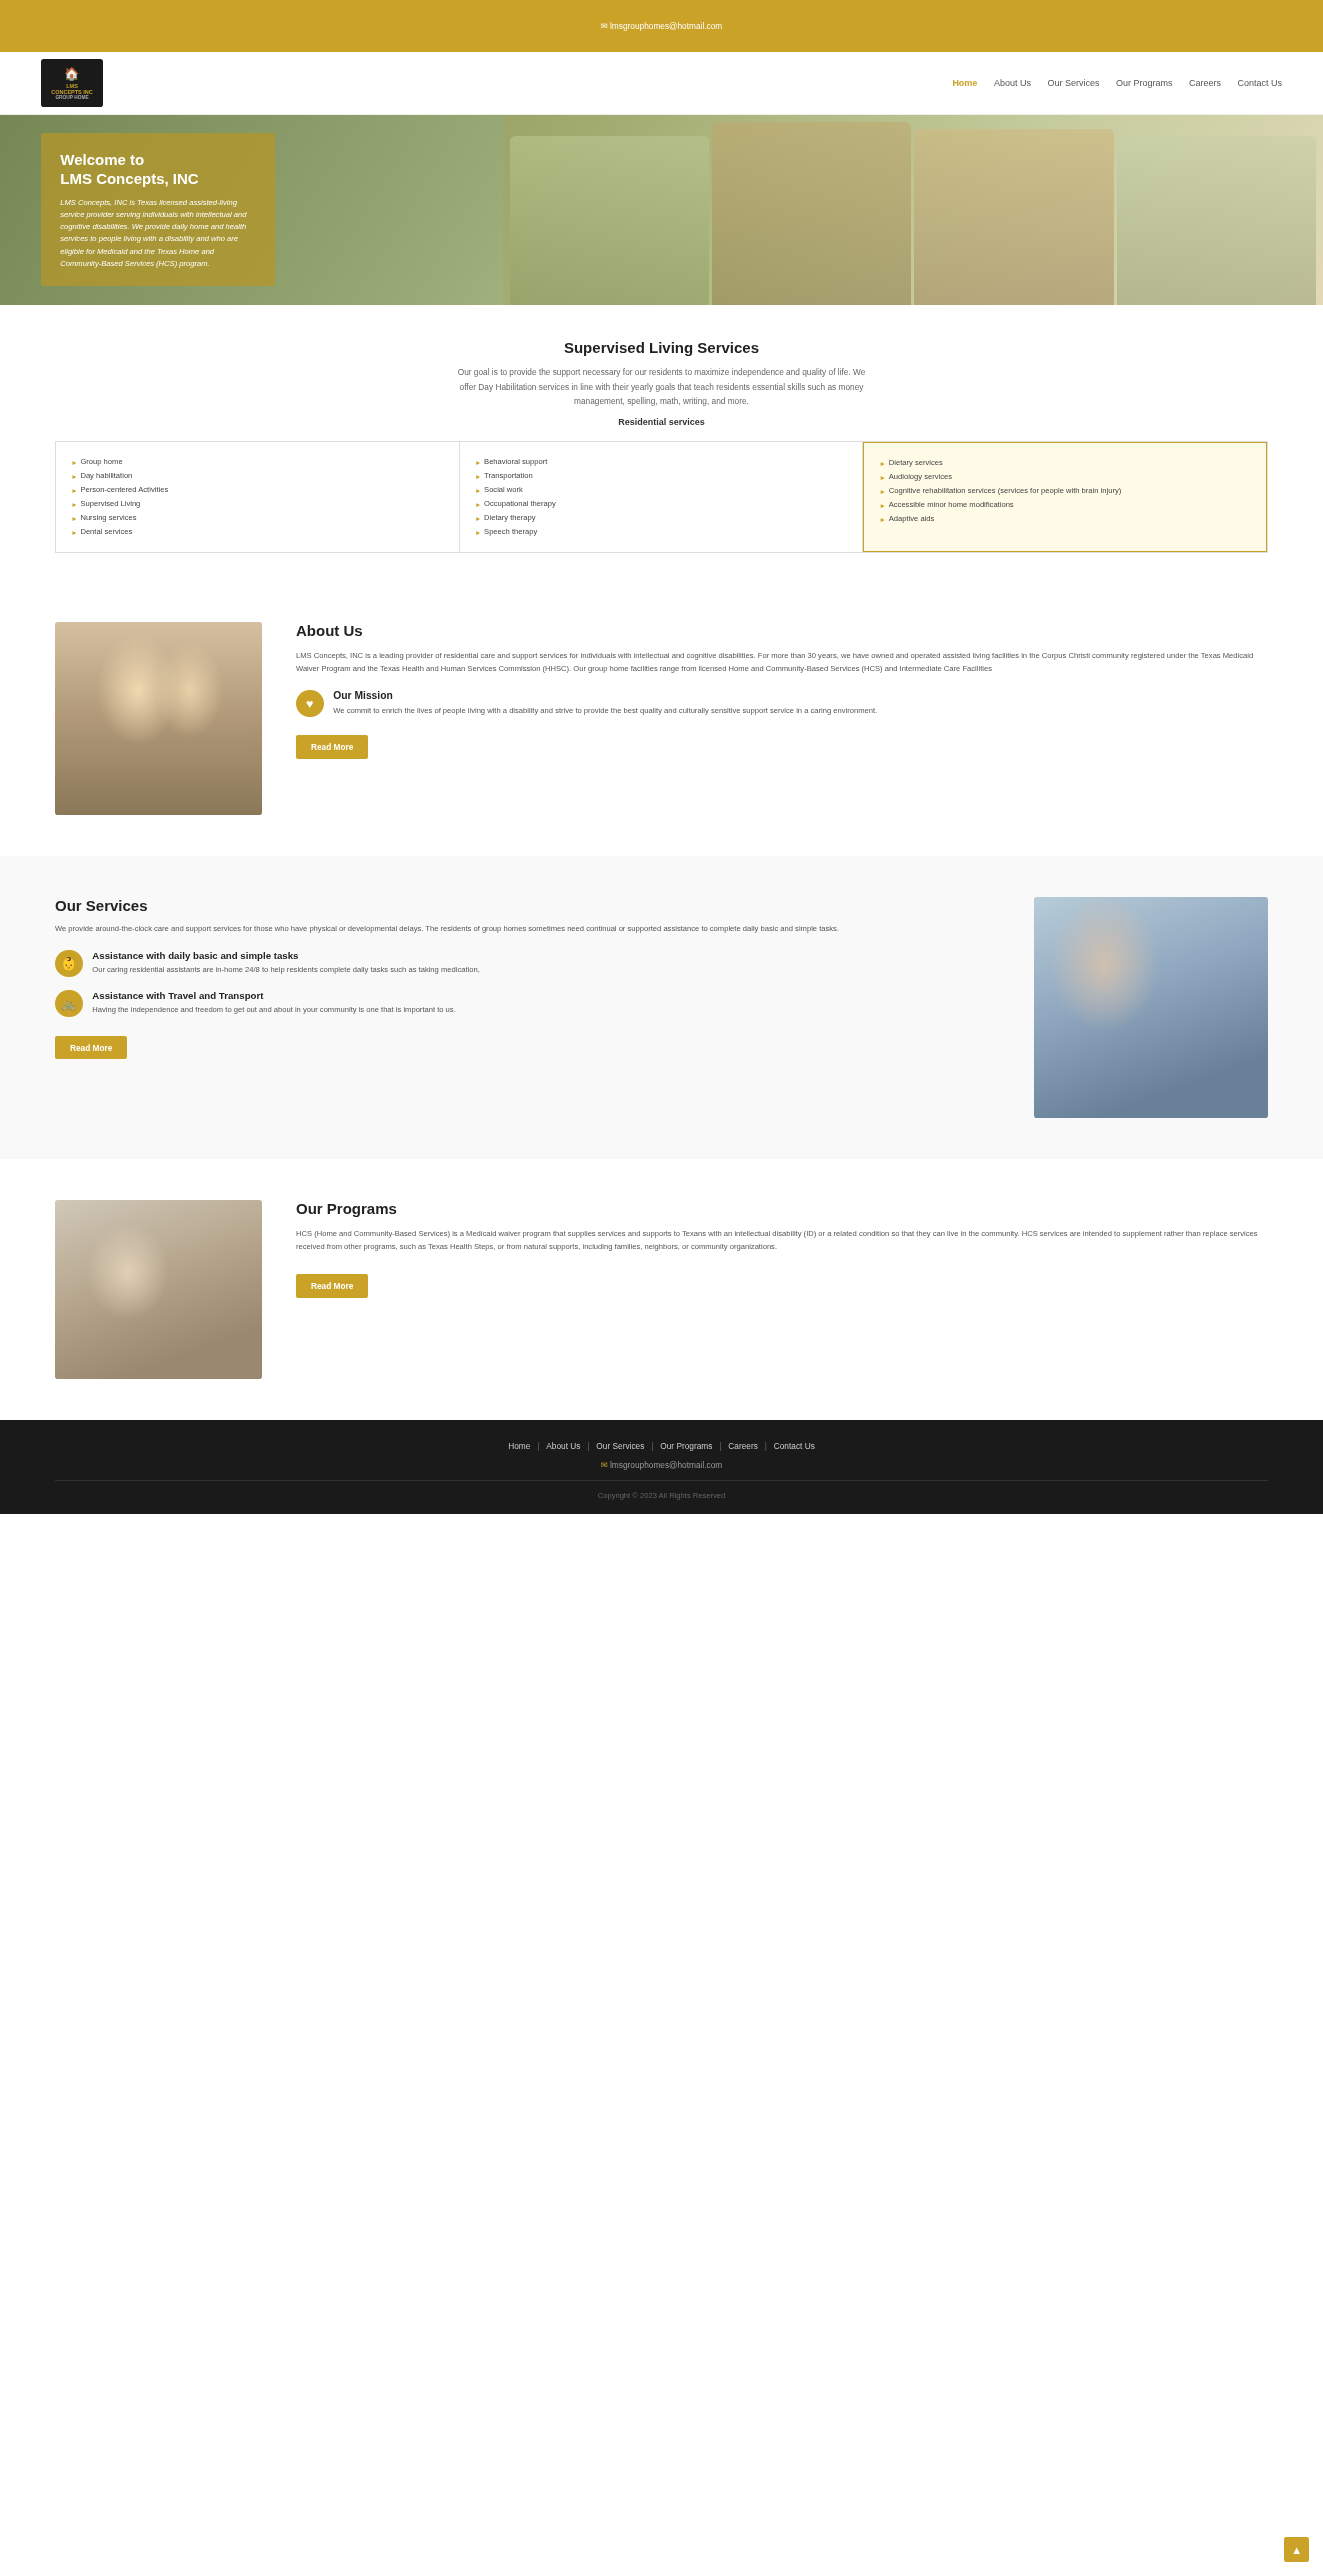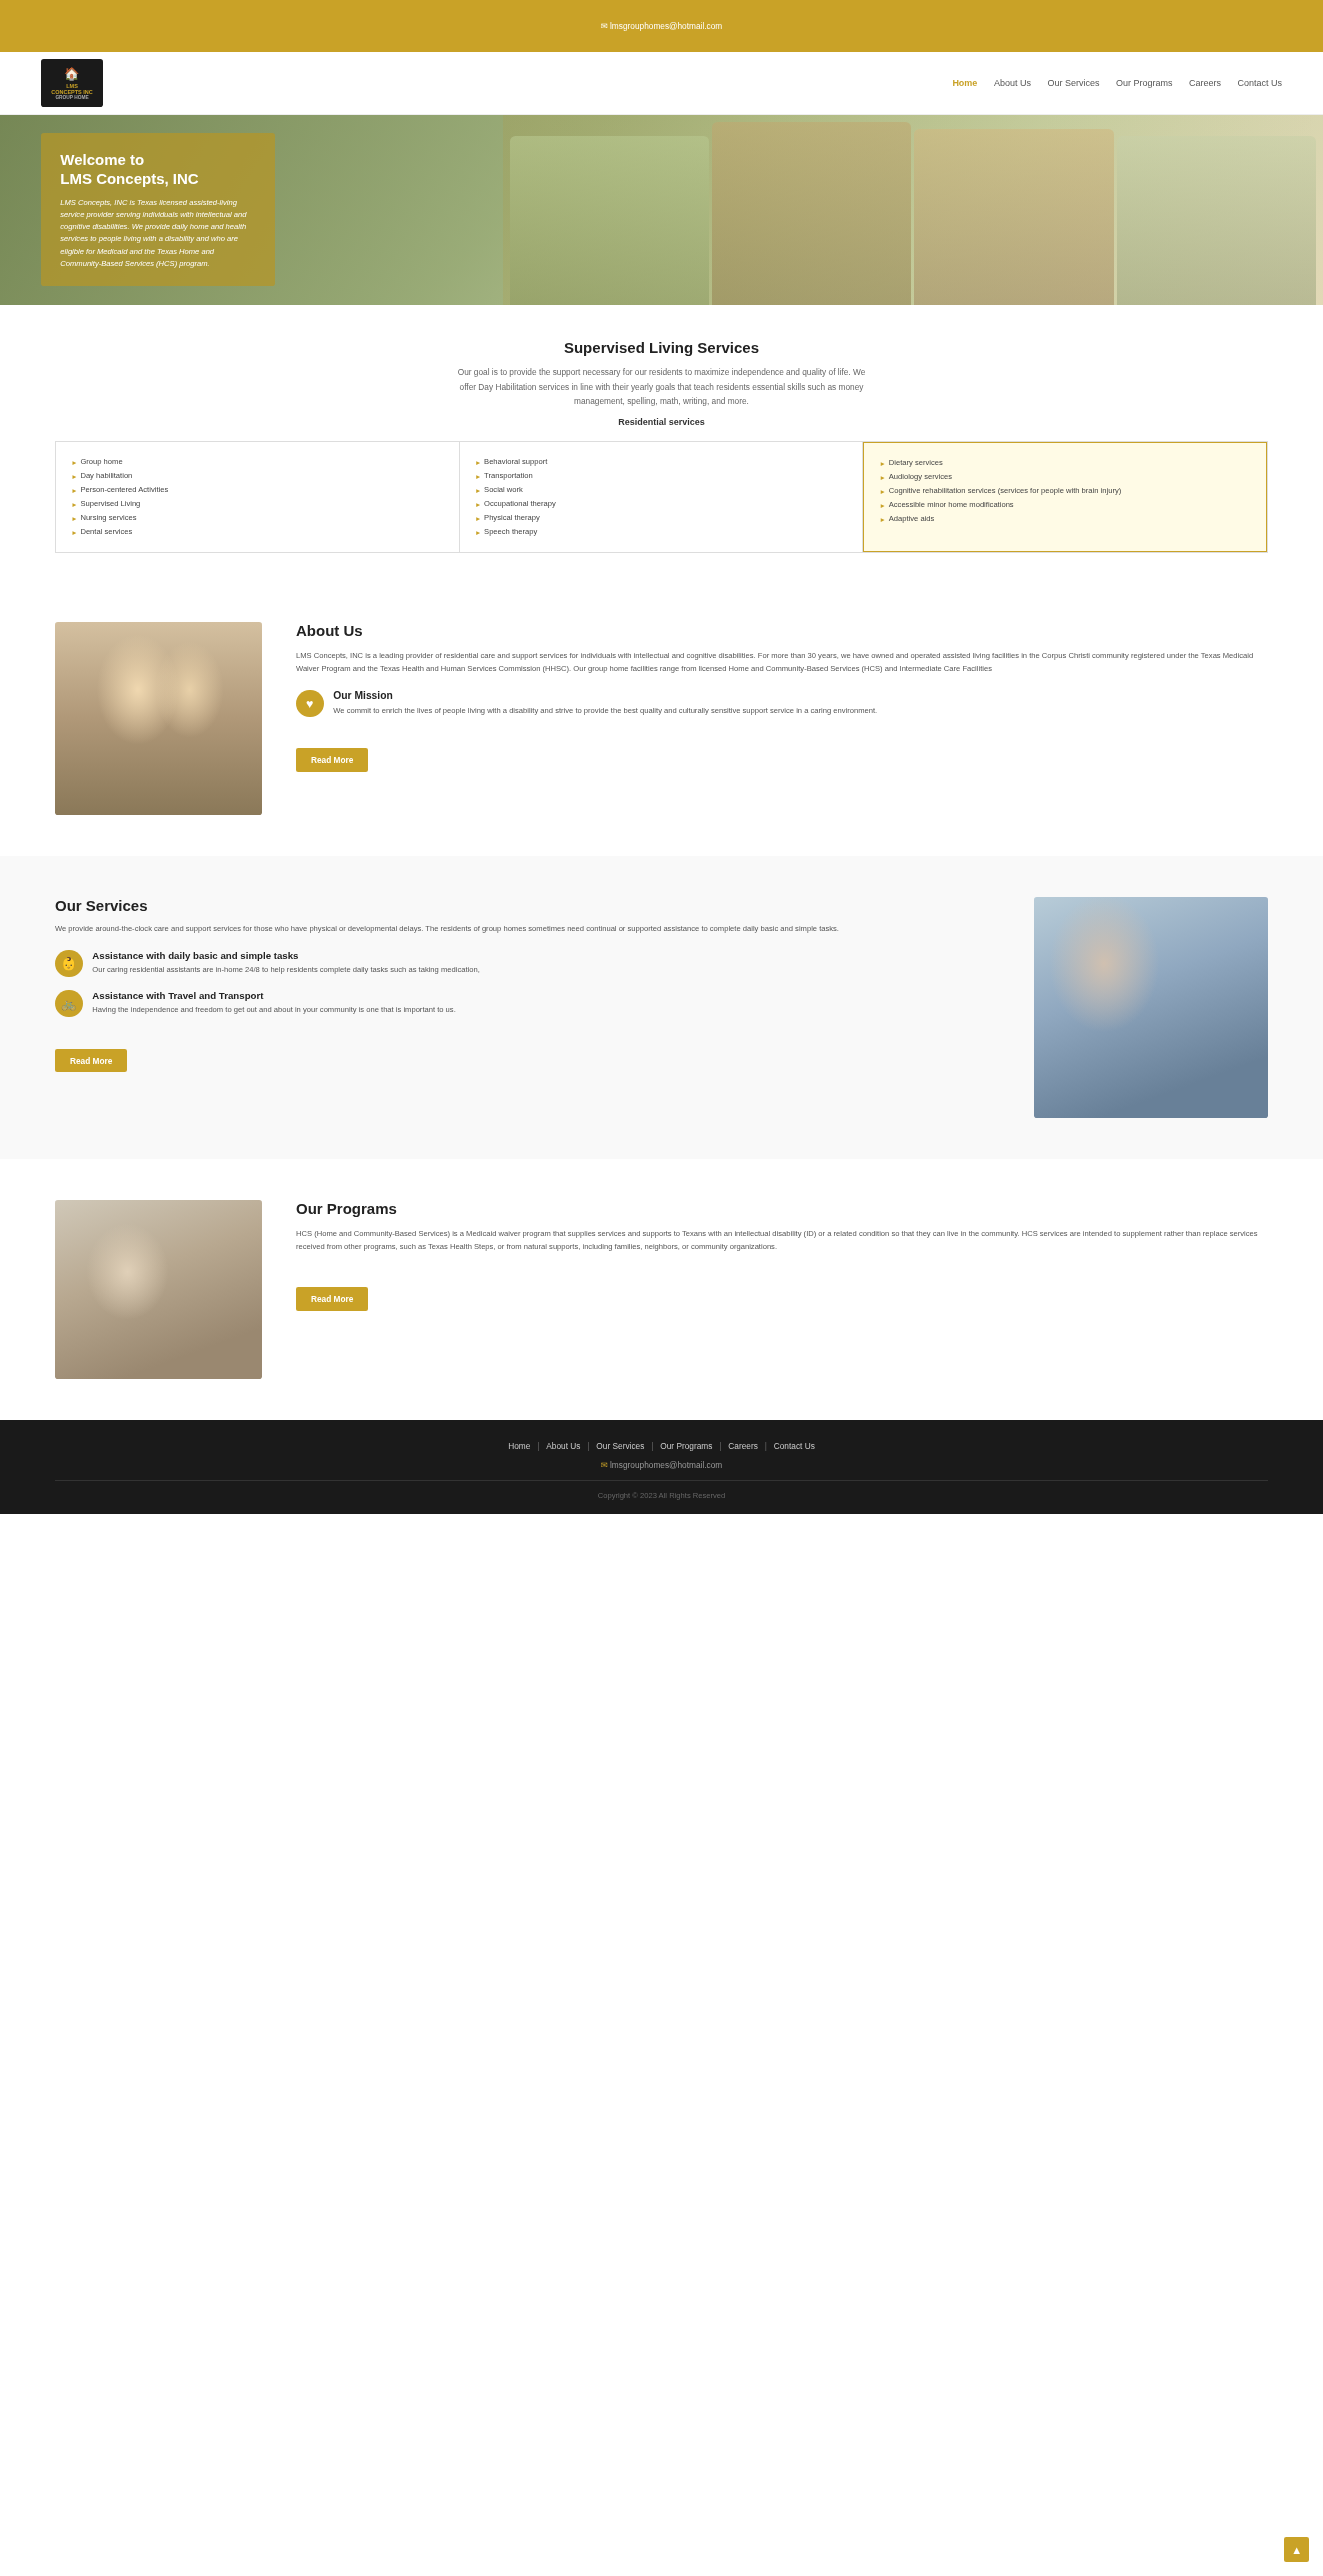--- a/index.html
+++ b/index.html
@@ -220,21 +220,21 @@
       display: inline-block;
       background: #c9a227;
       color: #fff;
       padding: 6.9px 15px;
       border: none;
       border-radius: 2.1px;
       font-size: 8.3px;
       font-weight: bold;
       cursor: pointer;
       text-decoration: none;
-      margin-top: 19px;
+      margin-top: 6px;
     }
 
     
     .services-section {
       display: flex;
       align-items: stretch;
       padding: 41px 55px;
       gap: 34px;
       background: #f9f9f9;
     }
@@ -509,21 +509,21 @@
         <li>
             <span>Transportation</span>
           </li>
         <li>
             <span>Social work</span>
           </li>
         <li>
             <span>Occupational therapy</span>
           </li>
         <li>
-            <span>Physical therapy</span>
+            <span>Dietary therapy</span>
           </li>
         <li>
             <span>Speech therapy</span>
           </li>
       </ul>
     </div>
     <div class="services-col highlight">
       <ul>
         <li>
             <span>Dietary services</span>

